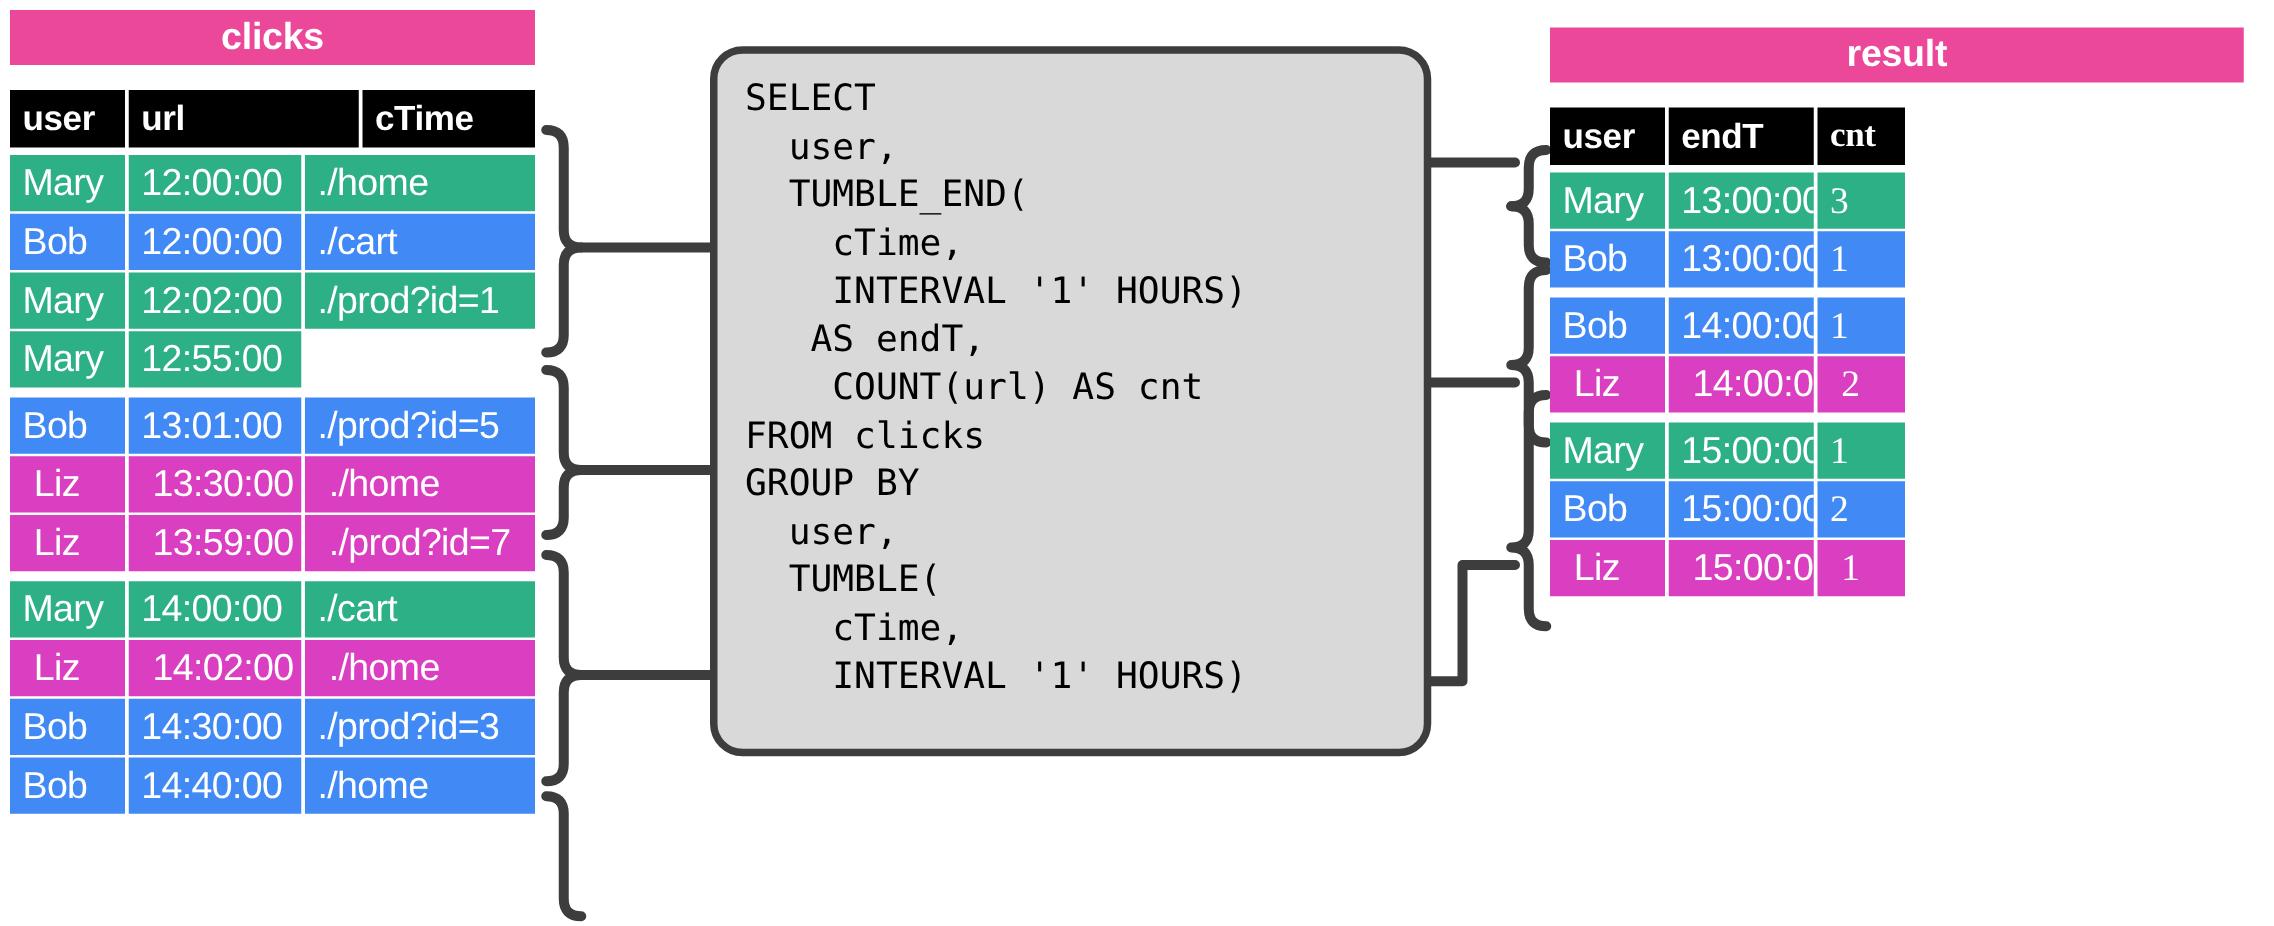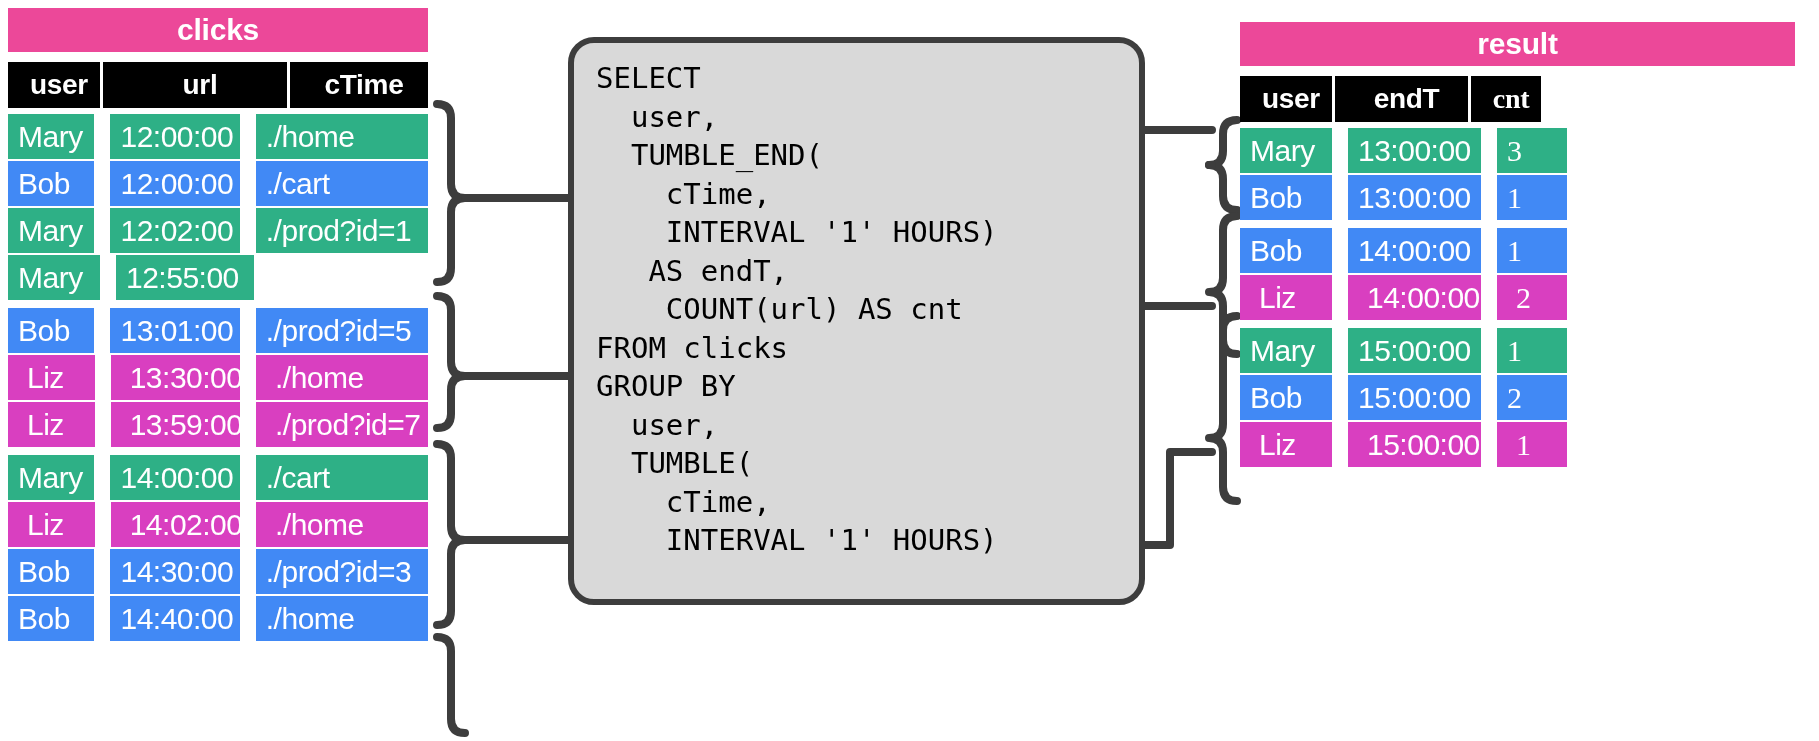--- a/index.html
+++ b/index.html
@@ -12,50 +12,50 @@
   #stage { position: relative; width: 1819px; height: 741px; }
 
   
   .tbl { position: absolute; }
   .tbl-title {
     background: #ec4899; color: #fff;
     font-weight: bold; text-align: center;
     font-size: 30px; line-height: 44px; height: 44px;
     letter-spacing: -0.2px;
   }
-  .hdr-row { display: flex; gap: 3px; height: 46px; margin-top: 10px; text-align: center; }
+  .hdr-row { display: flex; gap: 3px; height: 46px; margin-top: 20px; }
   .hdr-cell {
     background: #000; color: #fff;
     font-weight: bold; font-size: 28px;
     line-height: 46px; padding-left: 10px;
     letter-spacing: -0.3px;
   }
   .grp { margin-top: 8px; }
   .grp.first { margin-top: 6px; }
-  .row { display: flex; gap: 16px; height: 45px; margin-top: 2px; }
+  .row { display: flex; gap: 3px; height: 45px; margin-top: 2px; }
   .row.rfirst { margin-top: 0; }
   .cell {
     color: #ffffff; font-size: 30px; line-height: 45px;
     padding-left: 10px; white-space: nowrap; overflow: hidden;
     letter-spacing: -0.5px;
   }
   .c-mary { background: #2eb086; }
   .c-bob  { background: #4189f5; }
   .c-liz  { background: #d93fc0; padding-left: 19px; }
 
   
   #clicks { left: 8px; top: 8px; width: 420px; }
   #clicks .w-user { width: 92px; }
   #clicks .w-time { width: 138px; }
   #clicks .w-url  { width: 184px; }
 
   
   #result { left: 1240px; top: 22px; width: 555px; }
   #result .w-user { width: 92px; }
-  #result .w-time { width: 133px; }
+  #result .w-time { width: 116px; }
   #result .w-cnt  { width: 70px; font-family: Liberation Serif, serif; }
   #result .hdr-cell.w-cnt { width: 70px; }
 
   
   #sqlbox {
     position: absolute; left: 568px; top: 37px;
     width: 577px; height: 568px;
     background: #d9d9d9;
     border: 6px solid #3d3d3d;
     border-radius: 26px;

